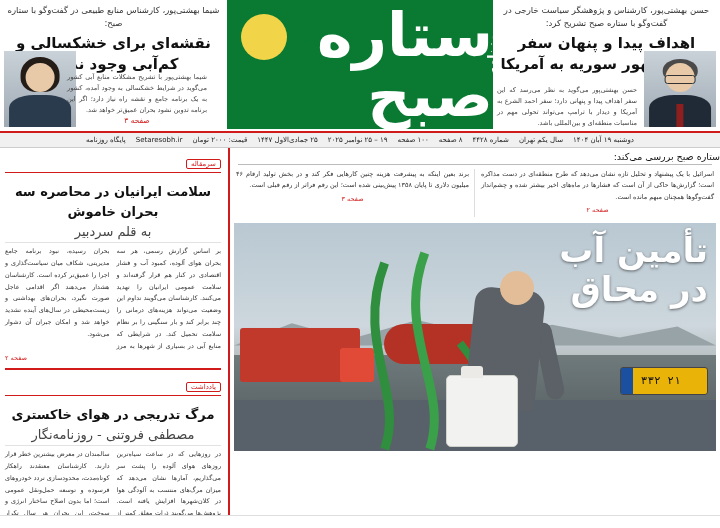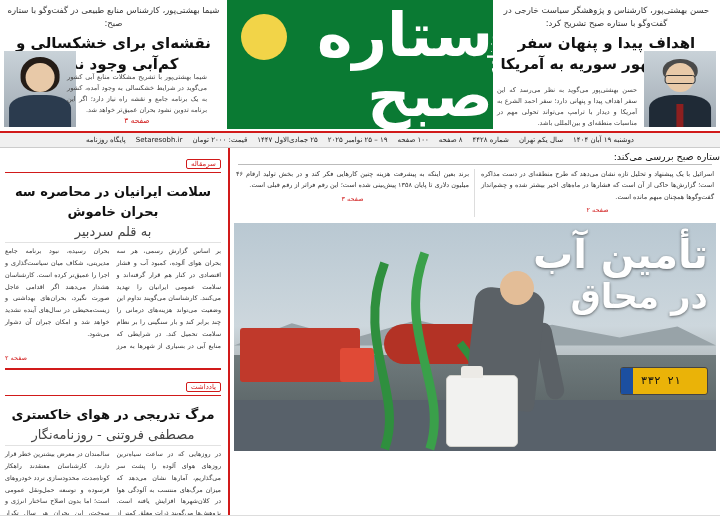--- a/index.html
+++ b/index.html
@@ -76,21 +76,21 @@
   .man-body{position:absolute;right:176px;bottom:18%;width:70px;height:120px;background:#5b6166;border-radius:16px 16px 6px 6px;transform:rotate(6deg);}
   .man-head{position:absolute;right:182px;bottom:calc(18% + 104px);width:34px;height:34px;background:#e3bd97;border-radius:50%;}
   .man-arm{position:absolute;right:158px;bottom:22%;width:18px;height:78px;background:#5b6166;border-radius:9px;transform:rotate(-12deg);}
   .jerrycan{position:absolute;right:198px;bottom:4px;width:70px;height:70px;background:#f2f2f0;border:1px solid #d2d2cc;border-radius:5px;}
   .jerrycan:before{content:"";position:absolute;top:-10px;left:14px;width:22px;height:12px;background:#eceae6;border-radius:3px 3px 0 0;}
   .hose{position:absolute;left:0;top:0;width:100%;height:100%;}
   .plate{position:absolute;right:8px;bottom:56px;width:86px;height:26px;background:#eab308;border:1px solid #444;border-radius:3px;color:#111;font-size:11px;letter-spacing:1px;display:flex;align-items:center;justify-content:flex-start;direction:ltr;font-family:"DejaVu Sans Mono",monospace;}
   .plate .blue{position:absolute;left:0;top:0;bottom:0;width:12px;background:#1b4fa0;}
 
   .feat-title{position:absolute;right:8px;top:8px;text-align:right;direction:rtl;}
-  .feat-title .l1{font-size:40px;font-weight:bold;color:#fff;text-shadow:0 1px 3px rgba(0,0,0,.55);line-height:1.15;}
+  .feat-title .l1{font-size:34px;font-weight:bold;color:#fff;text-shadow:0 1px 3px rgba(0,0,0,.55);line-height:1.15;}
   .feat-title .l2{font-size:34px;font-weight:bold;color:#fff;text-shadow:0 1px 3px rgba(0,0,0,.55);line-height:1.15;}
 
   .feat-caption{position:absolute;right:6px;bottom:6px;width:176px;direction:rtl;text-align:right;color:#fff;font-size:11px;line-height:1.85;text-shadow:0 1px 2px rgba(0,0,0,.7);font-weight:bold;}
 
   
   .lsec{margin-bottom:6px;}
   .lsec-tag{display:inline-block;background:#fff;color:#d11a1a;font-size:7px;border:1px solid #d11a1a;padding:0 4px;border-radius:2px;direction:rtl;}
   .lsec-rule{border-top:1px solid #d11a1a;margin:2px 0 3px;}
   .lsec-title{font-size:13px;font-weight:bold;text-align:center;direction:rtl;line-height:1.5;color:#111;margin-top:9px;}
   .lsec-byline{font-size:13px;color:#444;text-align:center;direction:rtl;margin-top:3px;}

